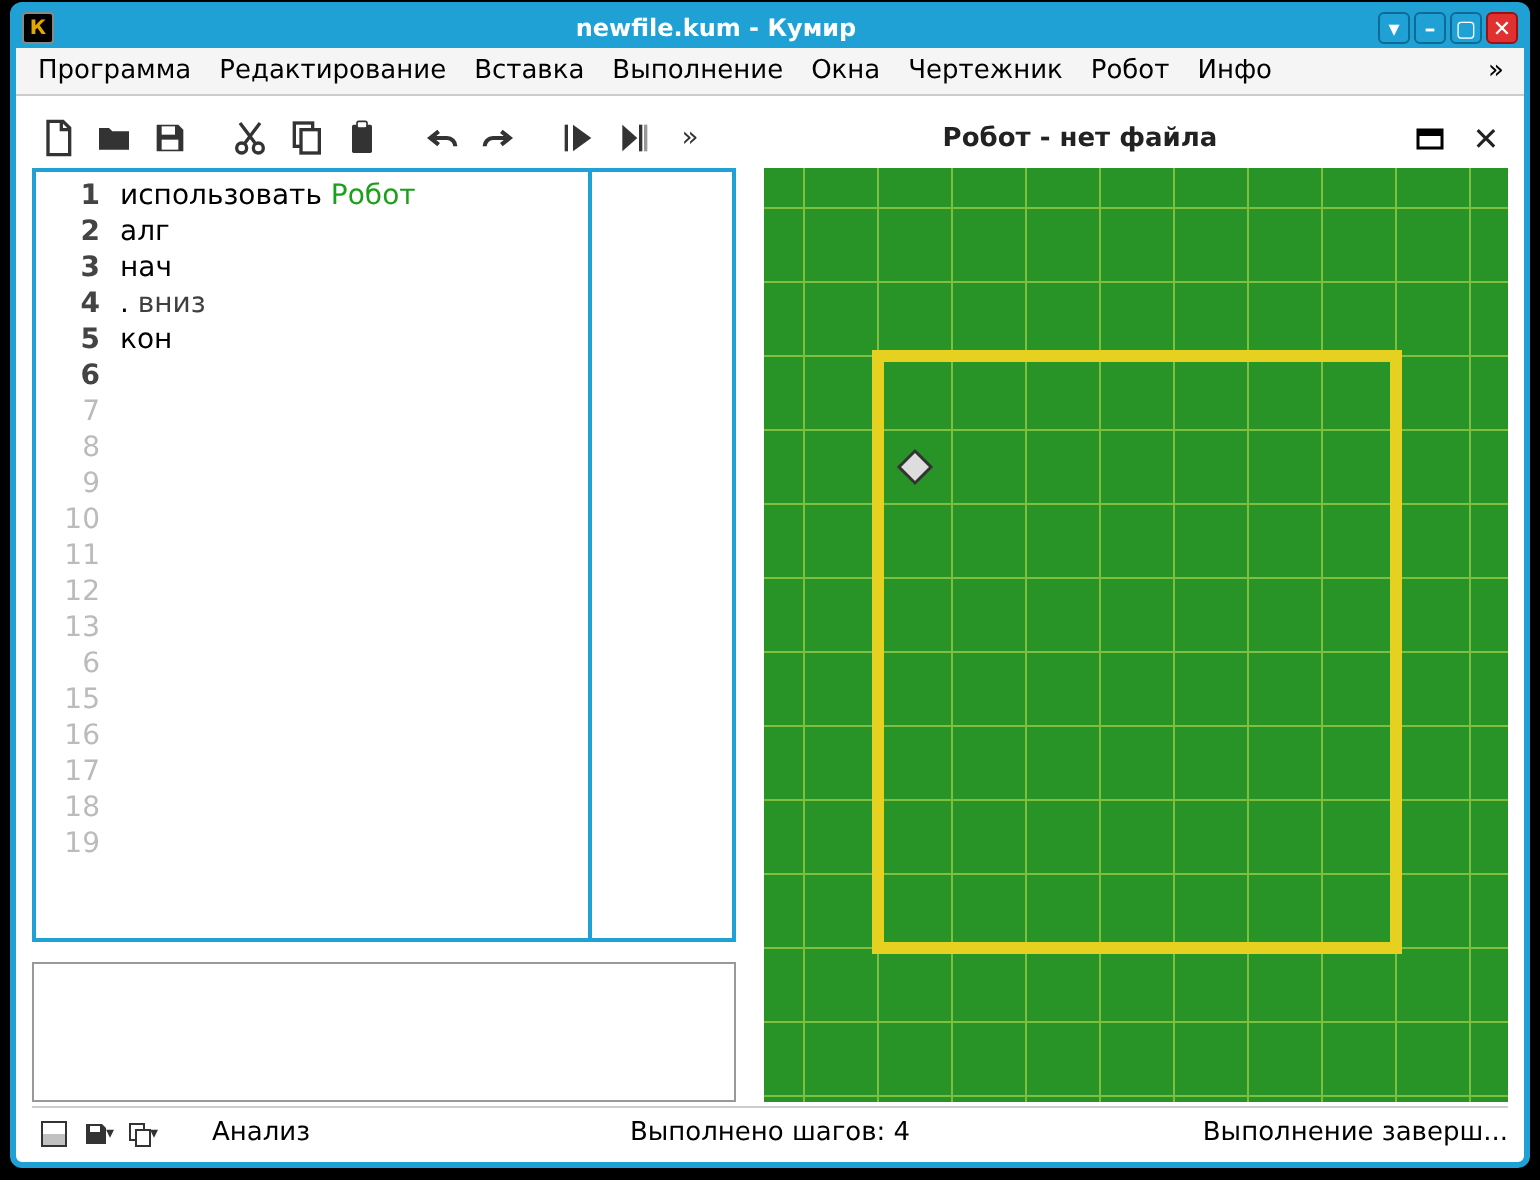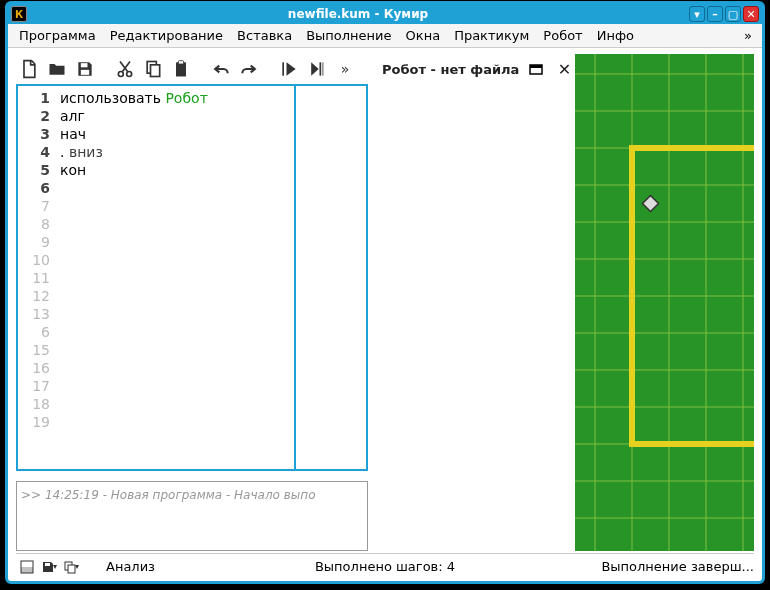--- a/index.html
+++ b/index.html
@@ -26,21 +26,21 @@
 .editor{flex:1;border:2px solid #1fa1d6;display:flex;background:#fff;font-family:"DejaVu Sans Mono",monospace;font-size:14px;overflow:hidden}
 .gutter{width:38px;background:#fff;color:#bbb;text-align:right;padding:3px 6px 0 0;line-height:18px}
 .gutter div.act{color:#444;font-weight:bold}
 .code{flex:1;padding:3px 4px 0 4px;line-height:18px;position:relative}
 .code .margin{position:absolute;right:70px;top:0;bottom:0;width:2px;background:#1fa1d6}
 .cl{white-space:pre;font-weight:normal}
 .kw-green{color:#1aa01a}
 .kw-blue{color:#404040}
 .console{height:70px;margin-top:10px;border:1px solid #999;background:#fff;font-family:"DejaVu Sans Mono",monospace;font-size:12px;color:#999;font-style:italic;padding:6px 4px;overflow:hidden}
 .console div{margin-bottom:8px;white-space:nowrap}
-.right{flex:1;display:flex;}
+.right{flex:1;display:flex;flex-direction:column}
 .rheader{height:30px;display:flex;align-items:center;color:#222;font-size:13px;font-weight:bold}
 .rheader .rtitle{flex:1;text-align:center}
 .rheader .rbtn{width:22px;height:22px;display:flex;align-items:center;justify-content:center;cursor:pointer;margin-left:6px}
 .field{flex:1;background:#289428;position:relative;overflow:hidden}
 .statusbar{position:absolute;left:8px;right:8px;bottom:4px;height:24px;border-top:1px solid #ccc;display:flex;align-items:center;font-size:13px;padding-top:2px}
 .statusbar .sbtn{width:22px;height:20px;display:flex;align-items:center;justify-content:center;cursor:pointer;color:#333}
 .statusbar .sbtn svg{width:14px;height:14px}
 .statusbar .sb-analiz{margin-left:24px}
 .statusbar .sb-steps{position:absolute;left:50%;transform:translateX(-50%)}
 .statusbar .sb-right{margin-left:auto}
@@ -59,21 +59,21 @@
       <div class="wbtn close">✕</div>
     </div>
   </div>
 
   <div class="menubar" id="menubar">
       <span>Программа</span>
       <span>Редактирование</span>
       <span>Вставка</span>
       <span>Выполнение</span>
       <span>Окна</span>
-      <span>Практикум</span>
+      <span>Чертежник</span>
       <span>Робот</span>
       <span>Инфо</span>
       <span class="more">»</span>
     </div>
 
   <div class="content">
     <div class="left">
       <div class="toolbar">
         <div class="tbtn">
             <svg viewBox="0 0 24 24" fill="#333">
@@ -167,21 +167,20 @@
           <div class="margin"></div>
         <div class="cl"><span>использовать </span><span class="kw-green">Робот</span></div>
             <div class="cl"><span>алг</span></div>
             <div class="cl"><span>нач</span></div>
             <div class="cl"><span>. </span><span class="kw-blue">вниз</span></div>
             <div class="cl"><span>кон</span></div>
           </div>
       </div>
 
       <div class="console" id="console">
-          <div>&gt;&gt; 14:25:19 - Новая программа - Начало выпо</div>
         </div>
     </div>
 
     <div class="right">
       <div class="rheader">
         <div class="rtitle">Робот - нет файла</div>
         <div class="rbtn">
             <svg width="14" height="14" viewBox="0 0 14 14">
               <rect x="1" y="3" width="12" height="9" fill="none" stroke="#000" stroke-width="1.5"></rect>
               <rect x="1" y="3" width="12" height="3" fill="#000"></rect>

